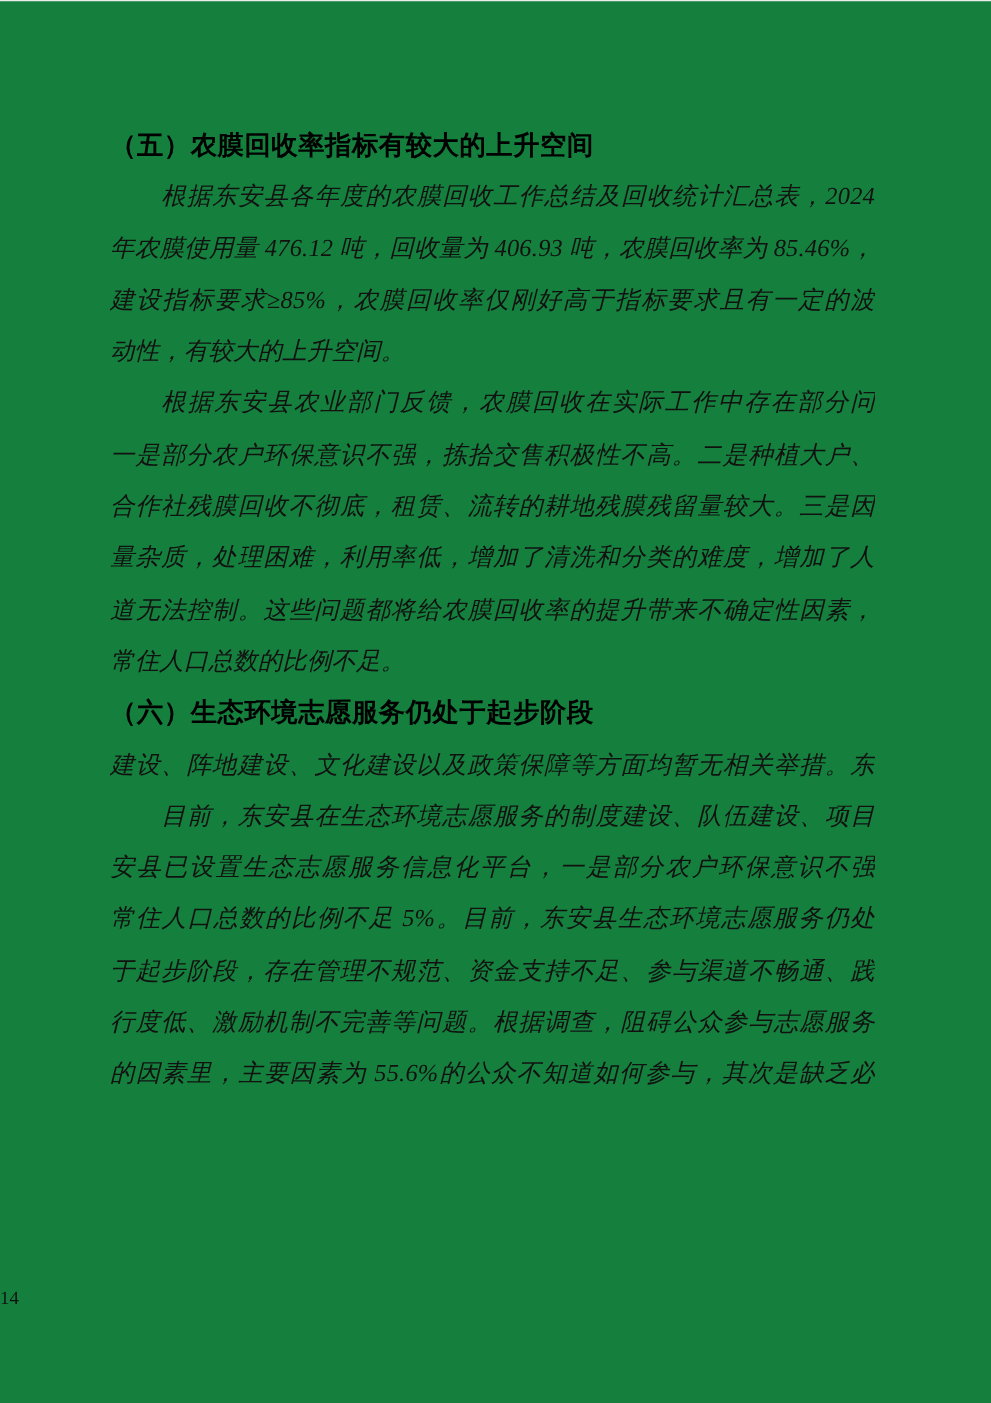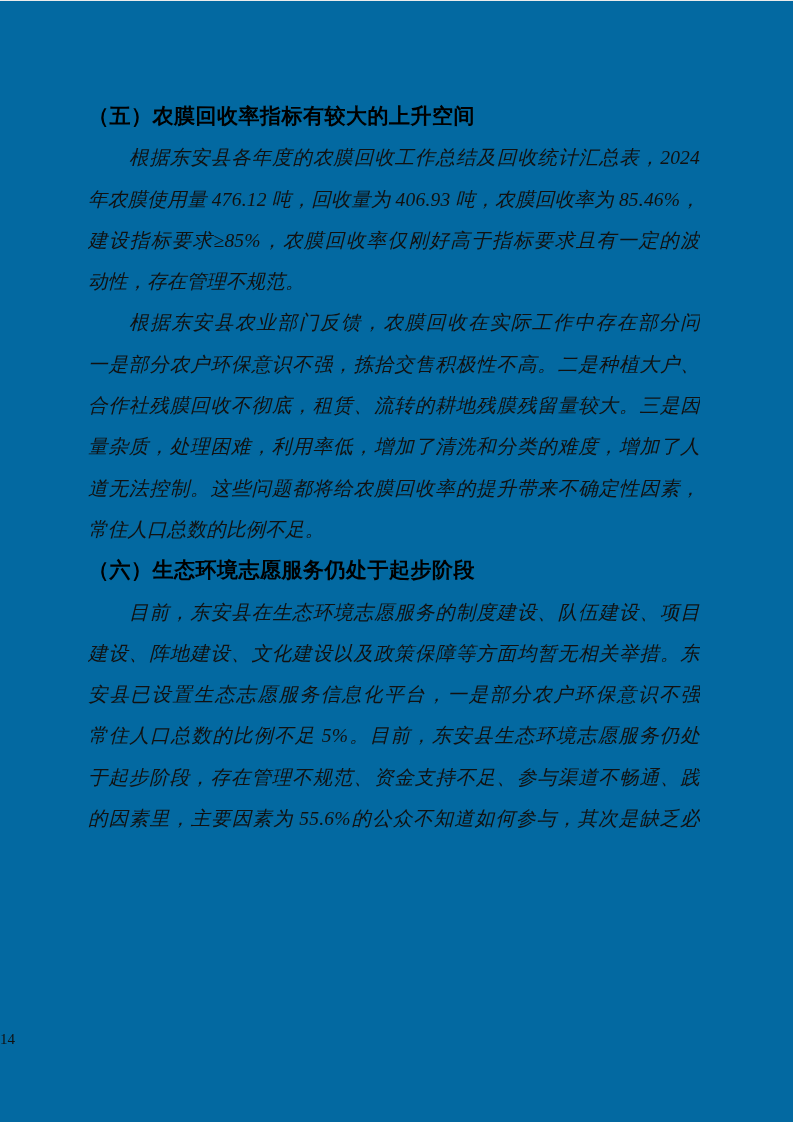--- a/index.html
+++ b/index.html
@@ -4,21 +4,21 @@
 <style>
   html, body {
     margin: 0;
     padding: 0;
     background: #ffffff;
   }
   .page {
     position: relative;
     width: 793px;
     height: 1122px;
-    background: #0369a1;
+    background: #15803d;
     overflow: hidden;
     border-top: 1px solid #ececec;
     font-family: "Liberation Serif", "DejaVu Serif", serif;
     color: #111111;
   }
   .content {
     position: absolute;
     left: 88px;
     top: 95px;
     width: 612px;
@@ -61,29 +61,30 @@
 </style>
 </head>
 <body>
 
 <div class="page">
   <div class="content" id="content">
       <div class="heading">（五）农膜回收率指标有较大的上升空间</div>
       <div class="line indent">根据东安县各年度的农膜回收工作总结及回收统计汇总表，2024</div>
       <div class="line">年农膜使用量 476.12 吨，回收量为 406.93 吨，农膜回收率为 85.46%，</div>
       <div class="line">建设指标要求≥85%，农膜回收率仅刚好高于指标要求且有一定的波</div>
-      <div class="line flush">动性，存在管理不规范。</div>
+      <div class="line flush">动性，有较大的上升空间。</div>
       <div class="line indent">根据东安县农业部门反馈，农膜回收在实际工作中存在部分问题：</div>
       <div class="line">一是部分农户环保意识不强，拣拾交售积极性不高。二是种植大户、</div>
       <div class="line">合作社残膜回收不彻底，租赁、流转的耕地残膜残留量较大。三是因</div>
       <div class="line">量杂质，处理困难，利用率低，增加了清洗和分类的难度，增加了人</div>
       <div class="line">道无法控制。这些问题都将给农膜回收率的提升带来不确定性因素，</div>
       <div class="line flush">常住人口总数的比例不足。</div>
       <div class="heading">（六）生态环境志愿服务仍处于起步阶段</div>
+      <div class="line">建设、阵地建设、文化建设以及政策保障等方面均暂无相关举措。东</div>
       <div class="line indent">目前，东安县在生态环境志愿服务的制度建设、队伍建设、项目</div>
-      <div class="line">建设、阵地建设、文化建设以及政策保障等方面均暂无相关举措。东</div>
       <div class="line">安县已设置生态志愿服务信息化平台，一是部分农户环保意识不强</div>
       <div class="line">常住人口总数的比例不足 5%。目前，东安县生态环境志愿服务仍处</div>
       <div class="line">于起步阶段，存在管理不规范、资金支持不足、参与渠道不畅通、践</div>
+      <div class="line">行度低、激励机制不完善等问题。根据调查，阻碍公众参与志愿服务</div>
       <div class="line">的因素里，主要因素为 55.6%的公众不知道如何参与，其次是缺乏必</div>
     </div>
   <div class="page-number">14</div>
 </div>
 
 </body></html>

